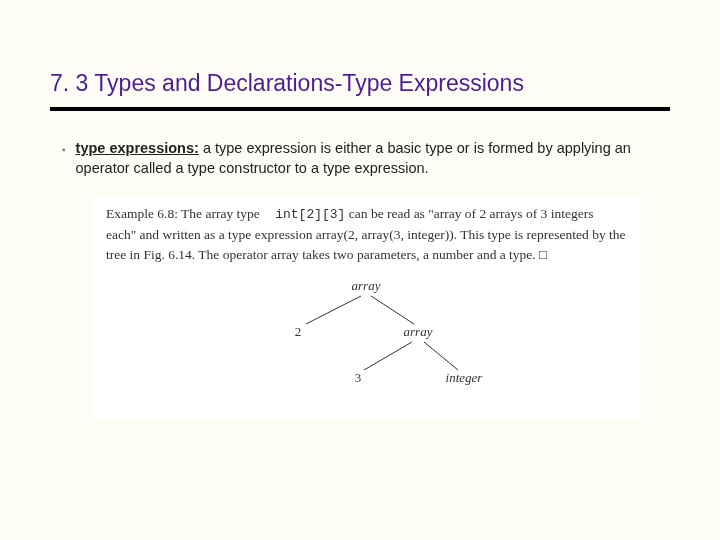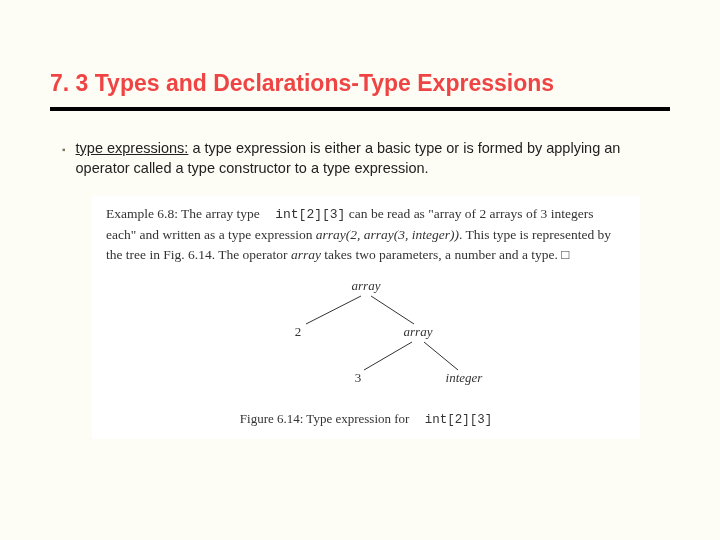--- a/index.html
+++ b/index.html
@@ -10,22 +10,22 @@
     font-family: "Segoe UI", "Helvetica Neue", Arial, sans-serif;
     color: #222;
     position: relative;
     overflow: hidden;
   }
   .slide {
     padding: 70px 50px 0 50px;
   }
   .title {
     font-size: 23px;
-    font-weight: 700;
-    color: #ef4444;
+    font-weight: 400;
+    color: #4c1d95;
     padding-bottom: 8px;
   }
   .title-rule {
     height: 4px;
     background: #000;
     margin-top: 2px;
     margin-bottom: 28px;
   }
   .bullet-row {
     display: flex;
@@ -39,35 +39,35 @@
     font-size: 10px;
     line-height: 22px;
     flex: 0 0 auto;
   }
   .bullet-text {
     font-size: 14.5px;
     line-height: 1.35;
     color: #222;
   }
   .bullet-text .term {
-    font-weight: 400;
+    font-weight: 700;
     text-decoration: underline;
   }
   .example-box {
     background: #ffffff;
     margin: 18px 30px 0 42px;
     padding: 8px 14px 10px 14px;
     font-family: "Times New Roman", serif;
     font-size: 13.5px;
     line-height: 1.45;
     color: #333;
   }
   .example-box .ex-label { font-weight: 400; }
   .example-box .tt { font-family: "Courier New", monospace; font-size: 13px; margin-left: 12px; }
-  .example-box .it { font-style: italic; }
+  .example-box .it { }
   .tree-wrap {
     display: flex;
     justify-content: center;
     margin: 10px 0 6px 0;
   }
   .fig-caption {
     text-align: center;
     font-family: "Times New Roman", serif;
     font-size: 13px;
     color: #333;
@@ -112,18 +112,15 @@
         <text x="62" y="62" text-anchor="middle">2</text>
         <text x="182" y="62" text-anchor="middle" class="label-it">array</text>
         <line x1="176" y1="68" x2="128" y2="96"></line>
         <line x1="188" y1="68" x2="222" y2="96"></line>
 
         <text x="122" y="108" text-anchor="middle">3</text>
         <text x="228" y="108" text-anchor="middle" class="label-it">integer</text>
       </svg>
     </div>
 
-    <div class="fig-caption">
-      <span>Figure 6.14: Type expression for </span><span class="tt">int[2][3]</span>
-    </div>
   </div>
 
 </div>
 
 </body></html>

